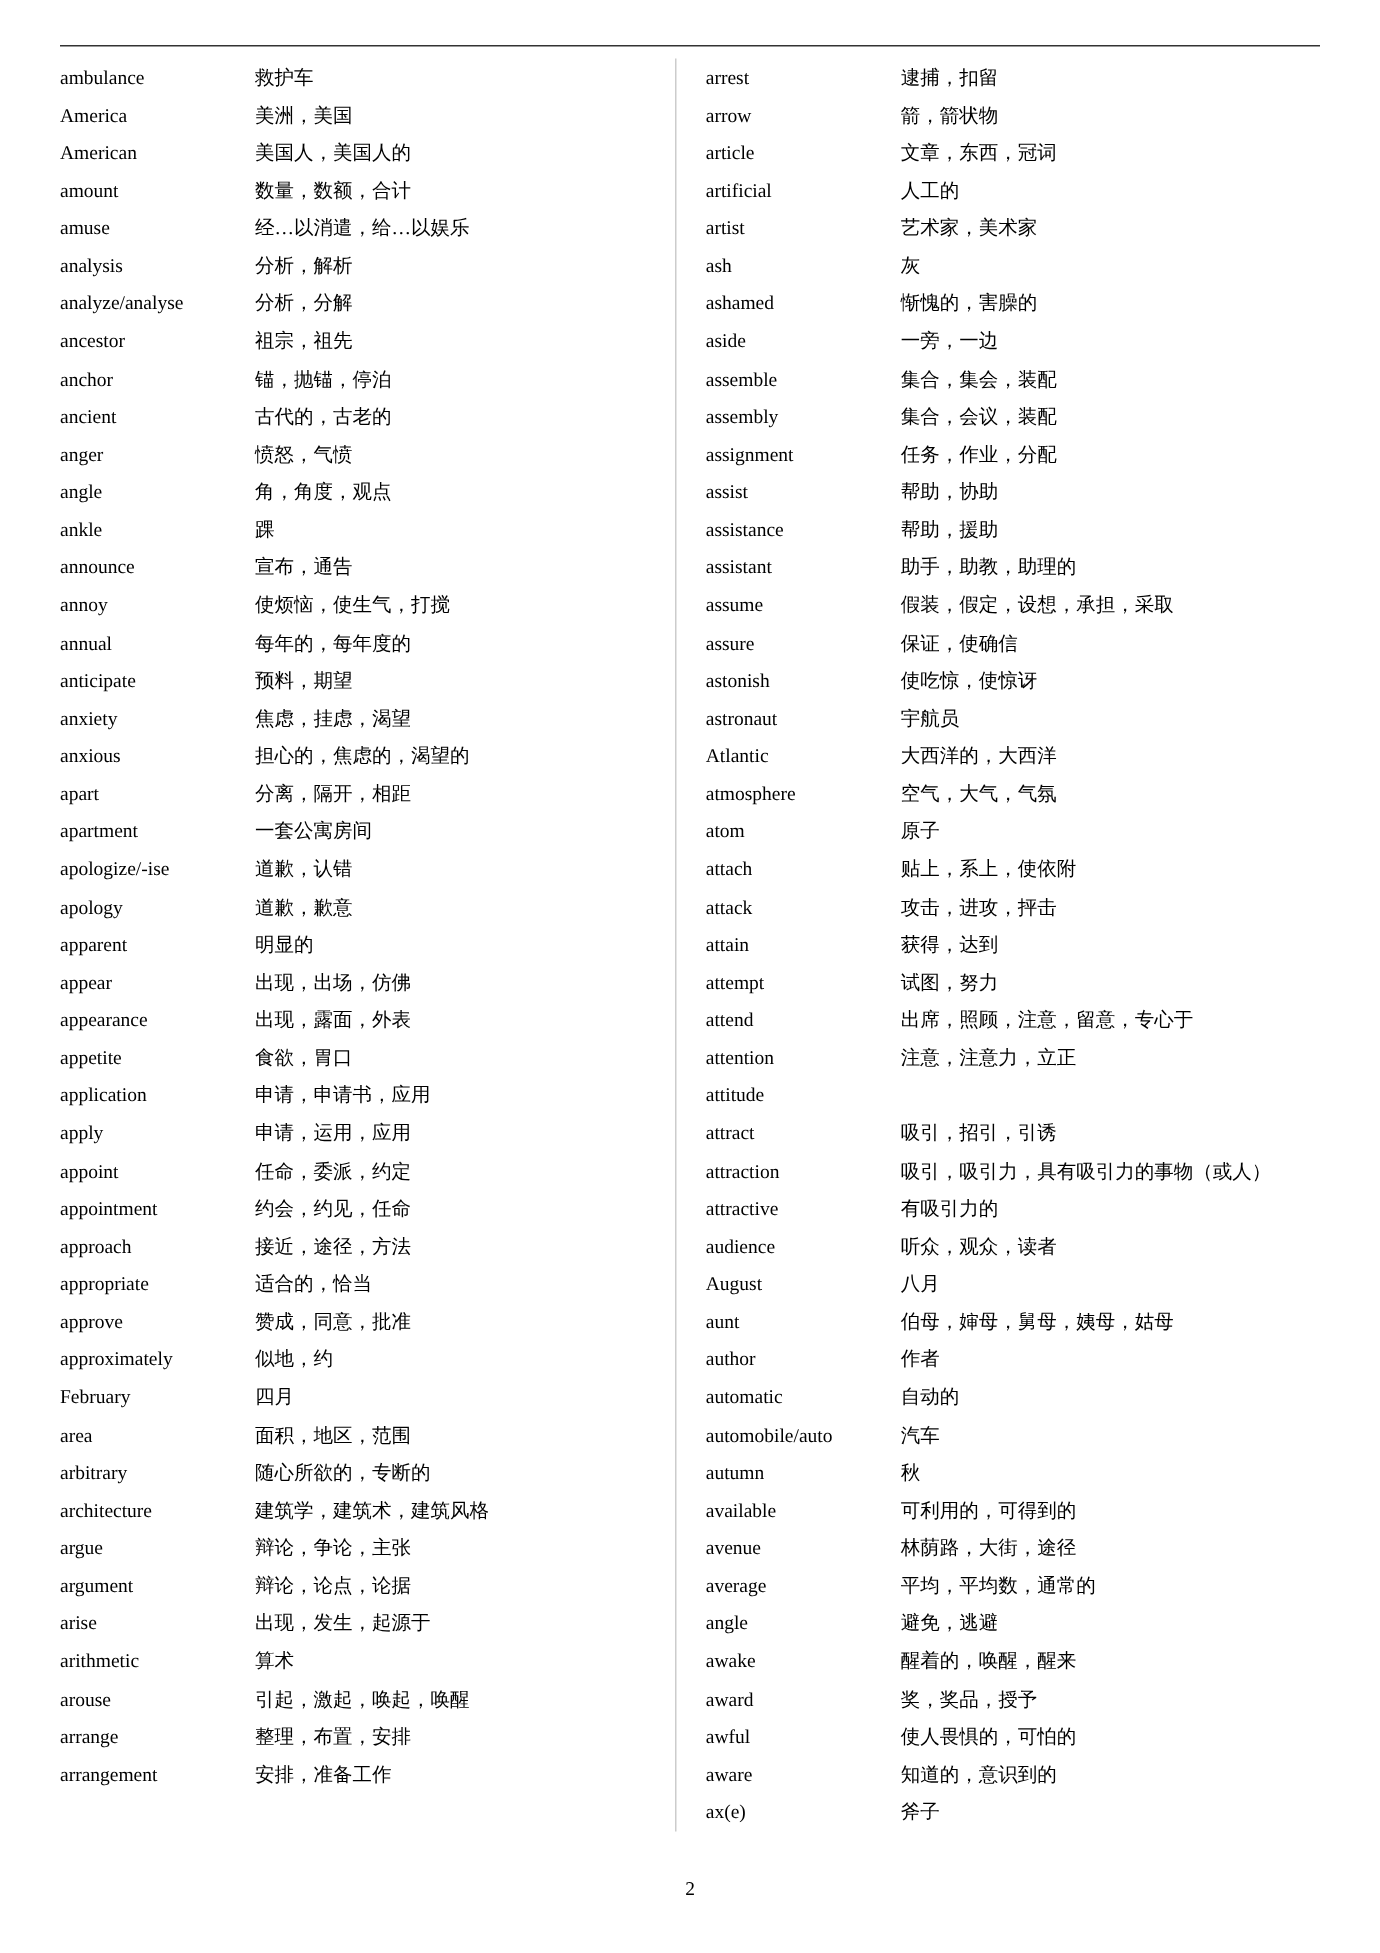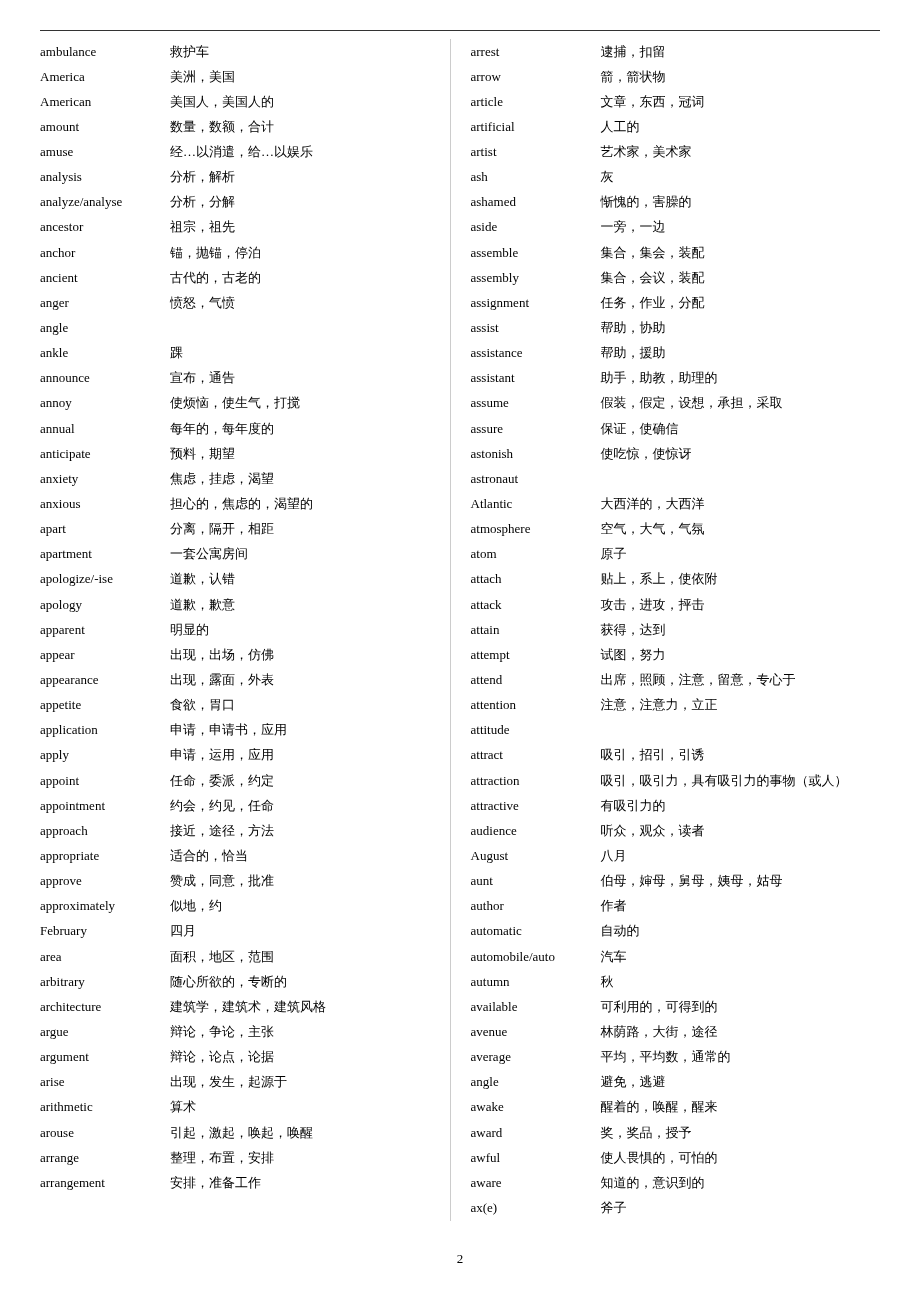--- a/index.html
+++ b/index.html
@@ -107,20 +107,21 @@
         <div class="entry">
           <span class="word">ancient</span>
           <span class="definition">古代的，古老的</span>
         </div>
         <div class="entry">
           <span class="word">anger</span>
           <span class="definition">愤怒，气愤</span>
         </div>
         <div class="entry">
           <span class="word">angle</span>
+          <span class="definition">角，角度，观点</span>
         </div>
         <div class="entry">
           <span class="word">ankle</span>
           <span class="definition">踝</span>
         </div>
         <div class="entry">
           <span class="word">announce</span>
           <span class="definition">宣布，通告</span>
         </div>
         <div class="entry">
@@ -316,20 +317,21 @@
         <div class="entry">
           <span class="word">assure</span>
           <span class="definition">保证，使确信</span>
         </div>
         <div class="entry">
           <span class="word">astonish</span>
           <span class="definition">使吃惊，使惊讶</span>
         </div>
         <div class="entry">
           <span class="word">astronaut</span>
+          <span class="definition">宇航员</span>
         </div>
         <div class="entry">
           <span class="word">Atlantic</span>
           <span class="definition">大西洋的，大西洋</span>
         </div>
         <div class="entry">
           <span class="word">atmosphere</span>
           <span class="definition">空气，大气，气氛</span>
         </div>
         <div class="entry">

